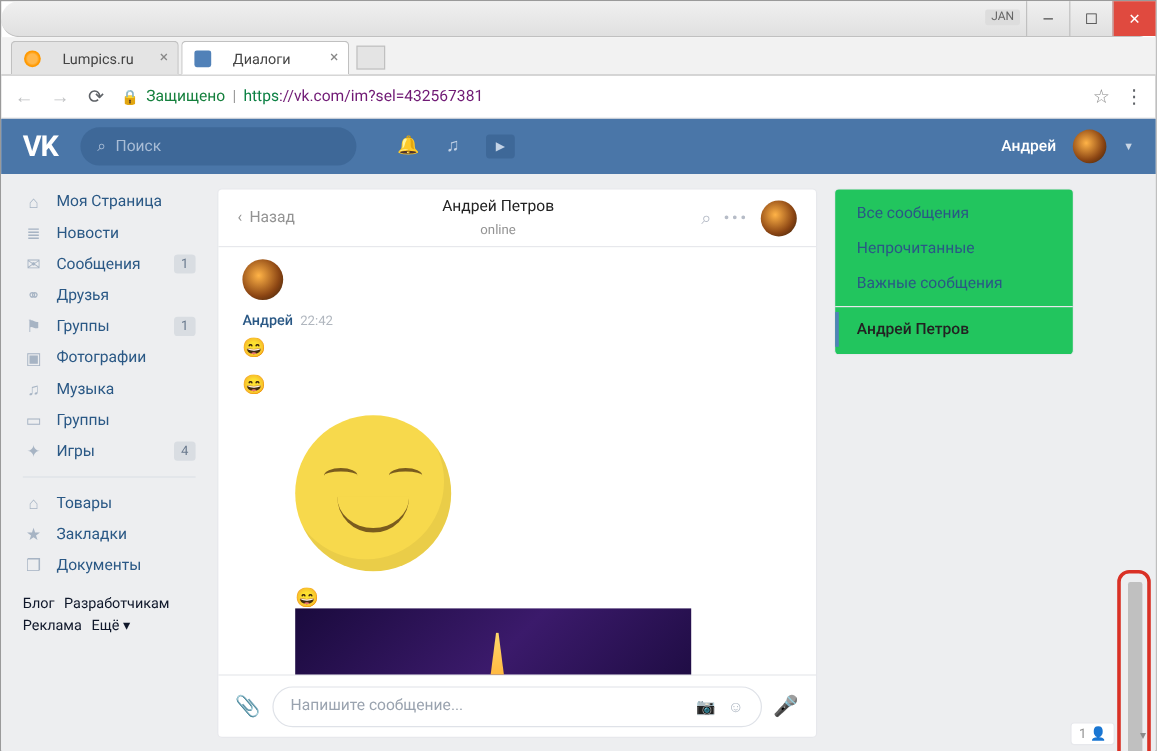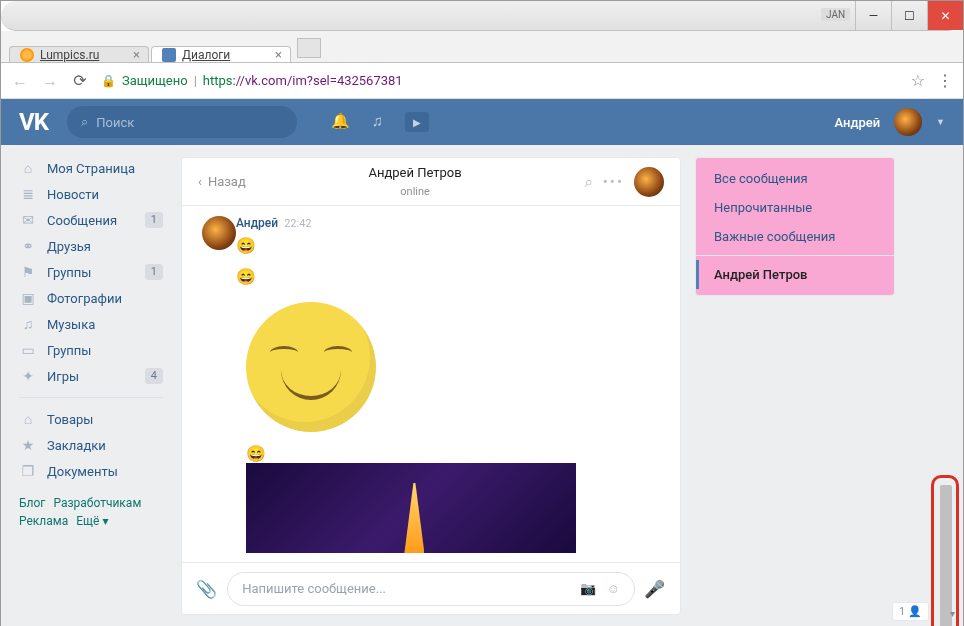--- a/index.html
+++ b/index.html
@@ -6,21 +6,21 @@
 body { background: #fff; width: 964px; height: 626px; overflow: hidden; position: relative; }
 
 
 .window-frame { border: 1px solid #9a9a9a; width: 964px; height: 626px; position: relative; background: #fff; }
 .titlebar { height: 30px; background: linear-gradient(#f0f0f0,#e0e0e0); display: flex; justify-content: flex-end; align-items: stretch; border-bottom: 1px solid #c0c0c0; border-radius: 15px; }
 .titlebar .wbtn { width: 36px; display:flex; align-items:center; justify-content:center; font-size:12px; color:#333; border-left:1px solid #c0c0c0; }
 .titlebar .wbtn.close { background:#e04a3f; color:#fff; }
 .titlebar .jan { position:absolute; left:820px; top:7px; font-size:10px; color:#666; background:#ddd; padding:1px 5px; border-radius:2px; }
 
 .tabstrip { height: 32px; background: #f2f2f2; display:flex; align-items:flex-end; padding-left:8px; border-bottom:1px solid #c0c0c0; }
-.tab { height: 16px; padding: 0 28px 0 10px; display:flex; align-items:center; gap:6px; font-size:12px; color:#444; background:#e4e4e4; border:1px solid #c0c0c0; border-bottom:none; border-radius:4px 4px 0 0; margin-right:2px; position:relative; min-width:140px;text-decoration:underline; }
+.tab { height: 28px; padding: 0 28px 0 10px; display:flex; align-items:center; gap:18px; font-size:12px; color:#444; background:#e4e4e4; border:1px solid #c0c0c0; border-bottom:none; border-radius:4px 4px 0 0; margin-right:2px; position:relative; min-width:140px; }
 .tab.active { background:#fff; }
 .tab .favicon { width:14px; height:14px; border-radius:50%; }
 .tab .fav-orange { background: radial-gradient(circle,#ffb84d 40%,#ff9900 60%); }
 .tab .fav-vk { background:#5181b8; border-radius:2px; }
 .tab .tabclose { position:absolute; right:8px; font-size:13px; color:#888; }
 .newtab { width:24px; height:20px; background:#e4e4e4; border:1px solid #c0c0c0; margin-left:4px; margin-bottom:4px; }
 
 .addrbar { height:36px; display:flex; align-items:center; padding:0 10px; gap:12px; border-bottom:1px solid #dedede; }
 .navbtn { width:18px; height:18px; color:#5f6368; display:flex; align-items:center; justify-content:center; }
 .navbtn.disabled { opacity:.4; }
@@ -44,56 +44,56 @@
 .avatar-sm { width:28px; height:28px; border-radius:50%; background: radial-gradient(circle at 40% 40%, #ffb347, #8b4513 60%, #2a1a0a); }
 .caret { font-size:9px; opacity:.7; }
 
 
 .content { display:flex; background:#edeef0; height:calc(626px - 30px - 32px - 36px - 46px); position:relative; }
 .leftnav { width:180px; padding:10px 0 10px 18px; font-size:13px; color:#2a5885; }
 .navitem { display:flex; align-items:center; gap:10px; height:26px; cursor:pointer; }
 .navitem .nicon { width:18px; color:#a7b4c4; font-size:14px; text-align:center; }
 .navitem .badge { margin-left:auto; margin-right:18px; background:#d9dde2; color:#6a7a8e; font-size:11px; padding:0 6px; border-radius:3px; height:16px; line-height:16px; }
 .navsep { height:1px; background:#dde1e6; margin:8px 18px 8px 0; }
-.footlinks { color:#0f766e; font-size:12px; line-height:18px; margin-top:10px; }
+.footlinks { color:#0f172a; font-size:12px; line-height:18px; margin-top:10px; }
 .footlinks span { margin-right:8px; }
 
 .chatpanel { width:500px; background:#fff; border:1px solid #e7e8ec; border-radius:4px; margin:12px 0; display:flex; flex-direction:column; }
 .chathead { height:48px; border-bottom:1px solid #e7e8ec; display:flex; align-items:center; padding:0 16px; gap:10px; }
 .backbtn { color:#939393; font-size:13px; display:flex; align-items:center; gap:6px; }
 .chattitle { flex:1; text-align:center; }
 .chattitle .name { font-size:13px; color:#222; display:block; }
 .chattitle .status { font-size:11px; color:#939393; }
 .headicon { color:#b6bcc7; font-size:15px; }
 .dots { letter-spacing:2px; }
 .peer-av { width:30px; height:30px; border-radius:50%; background: radial-gradient(circle at 40% 40%, #ffb347, #8b4513 60%, #2a1a0a); }
 
 .msgs { flex:1; padding:10px 20px; overflow:hidden; position:relative; }
-.msgrow { display:flex; gap:0; }
+.msgrow { display:flex; gap:10px;flex-direction:column; }
 .msgav { width:34px; height:34px; border-radius:50%; background: radial-gradient(circle at 40% 40%, #ffb347, #8b4513 60%, #2a1a0a); flex-shrink:0; }
 .msgbody { }
 .msghdr { font-size:12px; }
 .msghdr .sender { color:#2a5885; font-weight:500; }
 .msghdr .time { color:#b0b6be; margin-left:6px; font-size:11px; }
 .emoji-sm { font-size:16px; margin-top:6px; }
 .bigsticker { width:130px; height:130px; border-radius:50%; background:#f7d94c; margin:16px 0 12px 44px; position:relative; box-shadow: inset -6px -10px 0 rgba(0,0,0,.05); }
 .bigsticker::before, .bigsticker::after { content:''; position:absolute; width:28px; height:10px; border-top:3px solid #7a5c1e; border-radius:50%; top:44px; }
 .bigsticker::before { left:24px; }
 .bigsticker::after { right:24px; }
 .bigsticker .smile { position:absolute; width:60px; height:30px; border-bottom:4px solid #7a5c1e; border-radius:0 0 40px 40px; left:35px; top:68px; }
 .gifimg { width:330px; height:90px; margin-left:44px; background: linear-gradient(135deg,#1a0a3d,#3b1a6b,#1a0a3d); position:relative; overflow:hidden; }
 .gifimg::after { content:''; position:absolute; left:48%; bottom:0; width:20px; height:70px; background: linear-gradient(#ffd86b,#ff9b1a); clip-path: polygon(45% 0, 55% 0, 100% 100%, 0 100%); filter: blur(.5px); }
 
 .composer { border-top:1px solid #e7e8ec; height:52px; display:flex; align-items:center; padding:0 14px; gap:10px; }
 .compicon { color:#aeb7c2; font-size:17px; }
 .compinput { flex:1; border:1px solid #dfe2e8; border-radius:18px; height:34px; display:flex; align-items:center; padding:0 14px; color:#9aa3af; font-size:13px; gap:10px; }
 .compinput .placeholder { flex:1; }
 
 .rightpanel { width:200px; margin:12px 0 12px 14px; }
-.filterbox { background:#f9a8d4; border:1px solid #e7e8ec; border-radius:4px; padding:6px 0; font-size:13px; }
+.filterbox { background:#22c55e; border:1px solid #e7e8ec; border-radius:4px; padding:6px 0; font-size:13px; }
 .filterbox .fitem { padding:7px 18px; color:#2a5885; cursor:pointer; }
 .filterbox .fsep { height:1px; background:#e7e8ec; margin:4px 0; }
 .filterbox .factive { border-left:3px solid #5181b8; color:#222; font-weight:500; padding-left:15px; }
 
 .scroll-highlight { position:absolute; right:4px; top:330px; width:28px; height:170px; border:3px solid #d93025; border-radius:10px; }
 .scroll-thumb { position:absolute; right:11px; top:340px; width:12px; height:150px; background:#c0c0c0; border-radius:2px; }
 .userscount { position:absolute; right:34px; bottom:6px; background:#fff; border:1px solid #e7e8ec; font-size:11px; color:#939393; padding:2px 6px; border-radius:3px; display:flex; align-items:center; gap:3px; }
 .corner-caret { position:absolute; right:8px; bottom:8px; color:#8a8a8a; font-size:10px; }
 </style>
 </head>

